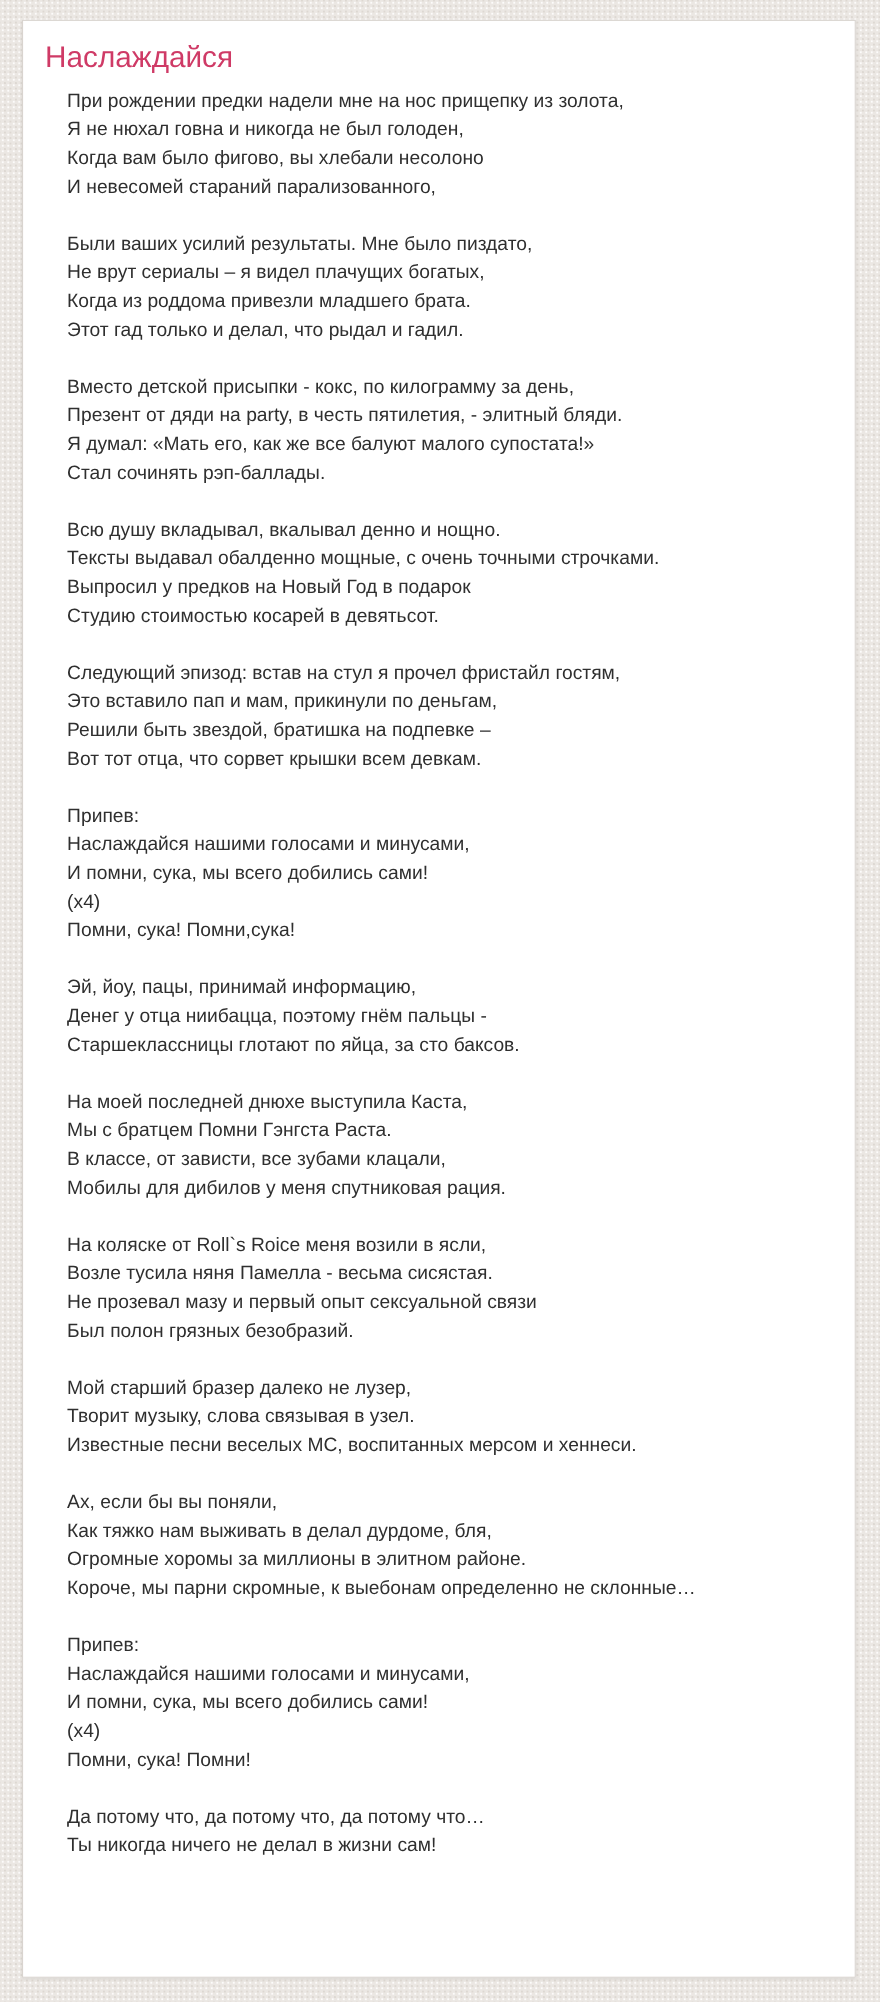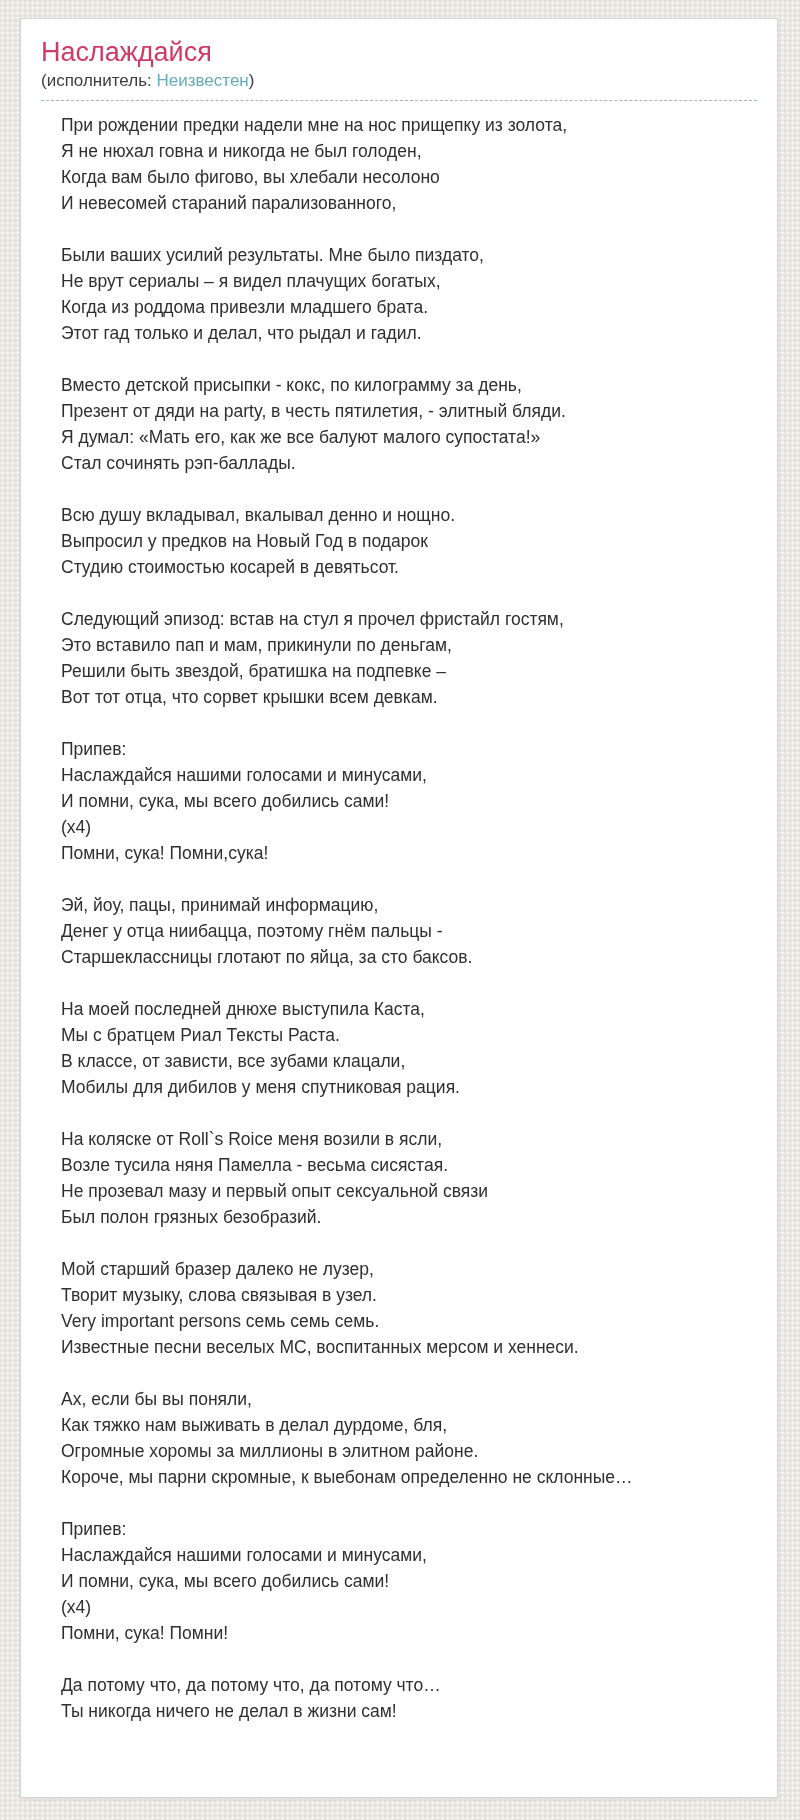--- a/index.html
+++ b/index.html
@@ -61,21 +61,20 @@
   .stanza { margin: 0 0 26px 0; }
   .stanza:last-child { margin-bottom: 0; }
   .line { white-space: pre-wrap; }
 </style>
 </head>
 <body>
 
 <div class="card">
   <div>
     <h1 class="song-title">Наслаждайся</h1>
-    <div class="artist-line"><span>(исполнитель: </span><a class="artist-link">Неизвестен</a><span>)</span></div>
   </div>
   <div class="lyrics">
       <div class="stanza">
         <div class="line">При рождении предки надели мне на нос прищепку из золота,</div>
         <div class="line">Я не нюхал говна и никогда не был голоден,</div>
         <div class="line">Когда вам было фигово, вы хлебали несолоно</div>
         <div class="line">И невесомей стараний парализованного,</div>
       </div>
       <div class="stanza">
         <div class="line">Были ваших усилий результаты. Мне было пиздато,</div>
@@ -84,20 +83,21 @@
         <div class="line">Этот гад только и делал, что рыдал и гадил.</div>
       </div>
       <div class="stanza">
         <div class="line">Вместо детской присыпки - кокс, по килограмму за день,</div>
         <div class="line">Презент от дяди на party, в честь пятилетия, - элитный бляди.</div>
         <div class="line">Я думал: «Мать его, как же все балуют малого супостата!»</div>
         <div class="line">Стал сочинять рэп-баллады.</div>
       </div>
       <div class="stanza">
         <div class="line">Всю душу вкладывал, вкалывал денно и нощно.</div>
+        <div class="line">Тексты выдавал обалденно мощные, с очень точными строчками.</div>
         <div class="line">Выпросил у предков на Новый Год в подарок</div>
         <div class="line">Студию стоимостью косарей в девятьсот.</div>
       </div>
       <div class="stanza">
         <div class="line">Следующий эпизод: встав на стул я прочел фристайл гостям,</div>
         <div class="line">Это вставило пап и мам, прикинули по деньгам,</div>
         <div class="line">Решили быть звездой, братишка на подпевке –</div>
         <div class="line">Вот тот отца, что сорвет крышки всем девкам.</div>
       </div>
       <div class="stanza">
@@ -107,34 +107,33 @@
         <div class="line">(х4)</div>
         <div class="line">Помни, сука! Помни,сука!</div>
       </div>
       <div class="stanza">
         <div class="line">Эй, йоу, пацы, принимай информацию,</div>
         <div class="line">Денег у отца ниибацца, поэтому гнём пальцы -</div>
         <div class="line">Старшеклассницы глотают по яйца, за сто баксов.</div>
       </div>
       <div class="stanza">
         <div class="line">На моей последней днюхе выступила Каста,</div>
-        <div class="line">Мы с братцем Риал Тексты Раста.</div>
+        <div class="line">Мы с братцем Помни Гэнгста Раста.</div>
         <div class="line">В классе, от зависти, все зубами клацали,</div>
         <div class="line">Мобилы для дибилов у меня спутниковая рация.</div>
       </div>
       <div class="stanza">
         <div class="line">На коляске от Roll`s Roice меня возили в ясли,</div>
         <div class="line">Возле тусила няня Памелла - весьма сисястая.</div>
         <div class="line">Не прозевал мазу и первый опыт сексуальной связи</div>
         <div class="line">Был полон грязных безобразий.</div>
       </div>
       <div class="stanza">
         <div class="line">Мой старший бразер далеко не лузер,</div>
         <div class="line">Творит музыку, слова связывая в узел.</div>
-        <div class="line">Very important persons семь семь семь.</div>
         <div class="line">Известные песни веселых МС, воспитанных мерсом и хеннеси.</div>
       </div>
       <div class="stanza">
         <div class="line">Ах, если бы вы поняли,</div>
         <div class="line">Как тяжко нам выживать в делал дурдоме, бля,</div>
         <div class="line">Огромные хоромы за миллионы в элитном районе.</div>
         <div class="line">Короче, мы парни скромные, к выебонам определенно не склонные…</div>
       </div>
       <div class="stanza">
         <div class="line">Припев:</div>

